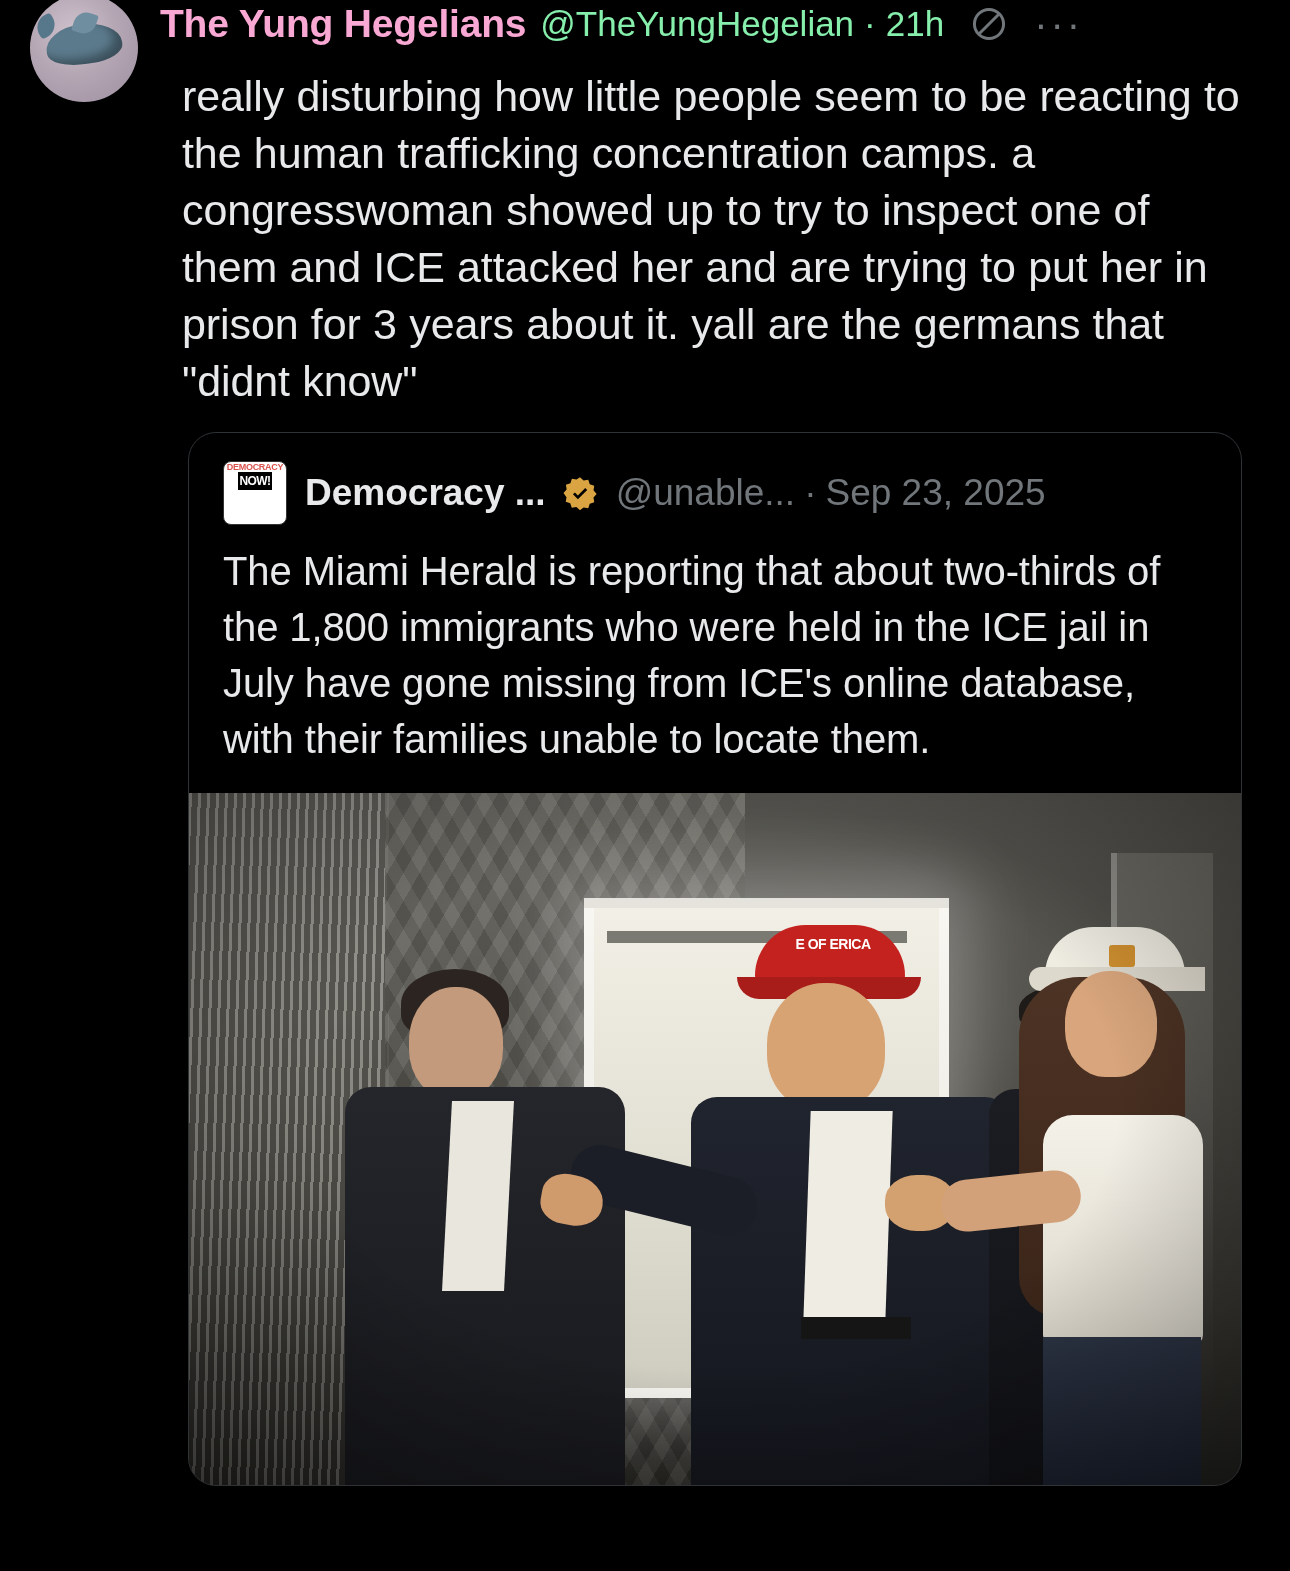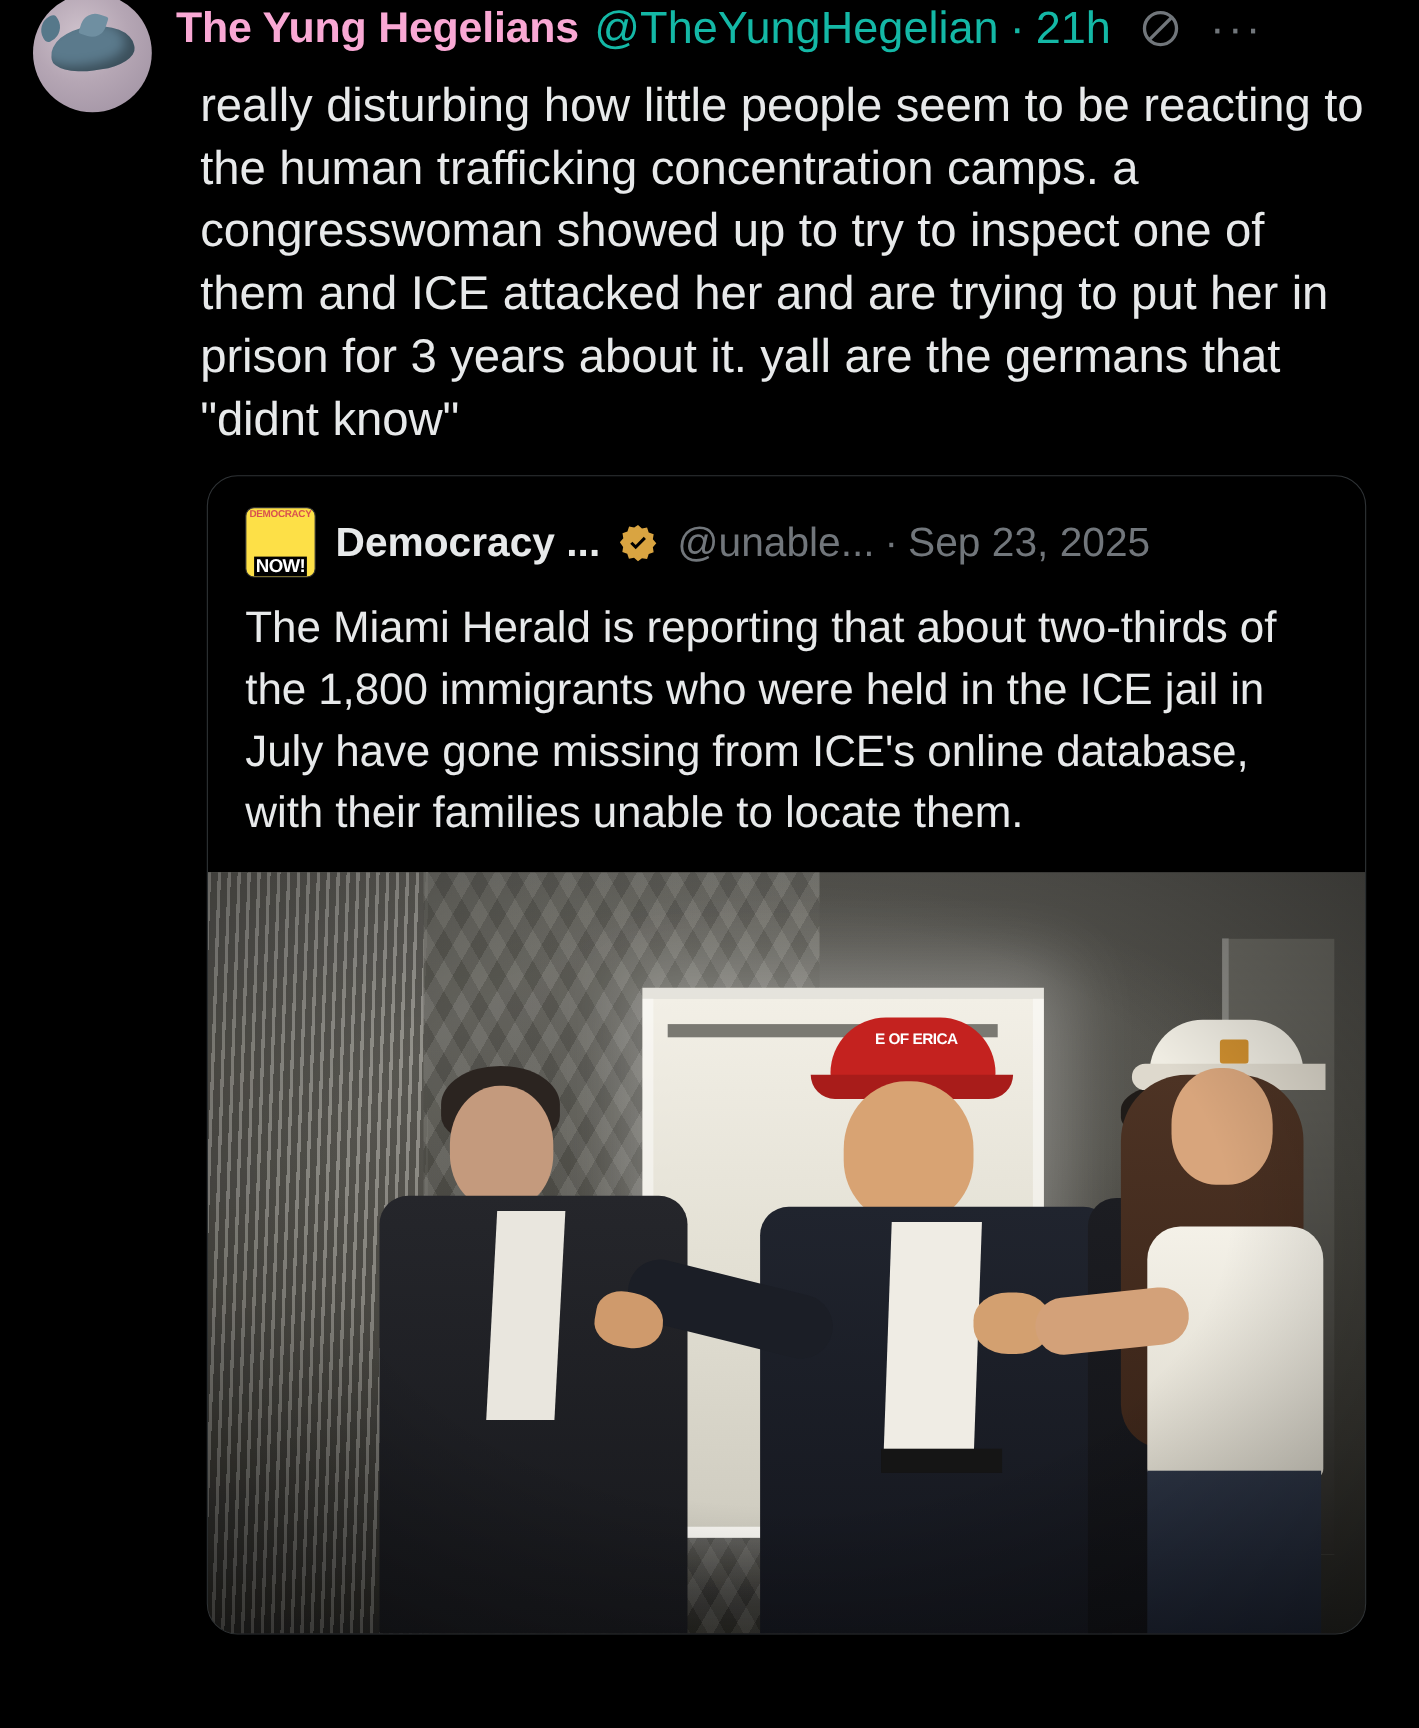--- a/index.html
+++ b/index.html
@@ -83,23 +83,23 @@
     width: 1100px;
   }
   .display-name {
     font-size: 39px;
     font-weight: 700;
     color: #f9a8d4;
     letter-spacing: -0.2px;
     white-space: nowrap;
   }
   .handle, .dot-sep, .timestamp {
-    font-size: 41px;
+    font-size: 35px;
     font-weight: 400;
-    color: #14b8a6;
+    color: #86efac;
     white-space: nowrap;
   }
   .handle { margin-left: 14px; }
   .dot-sep { margin: 0 10px; }
 
   .grok-icon {
     margin-left: 26px;
     width: 38px;
     height: 38px;
     flex: 0 0 38px;
@@ -139,38 +139,38 @@
     display: flex;
     align-items: center;
     padding: 28px 0 0 34px;
     white-space: nowrap;
   }
   .q-avatar {
     width: 62px;
     height: 62px;
     flex: 0 0 62px;
     border-radius: 8px;
-    background: #fde047;
+    background: #ffffff;
     border: 1px solid #333;
     position: relative;
     overflow: hidden;
     display: flex;
     flex-direction: column;
-    justify-content: space-between;
+    justify-content: flex-start;
     align-items: center;
   }
   .q-avatar .dn-top {
     font-size: 9px;
     color: #d9534f;
     font-weight: 700;
     letter-spacing: -0.3px;
     line-height: 10px;
   }
   .q-avatar .dn-bot {
-    font-size: 17px;
+    font-size: 12px;
     color: #ffffff;
     font-weight: 700;
     letter-spacing: -0.6px;
     line-height: 18px;
     background: #000;
     padding: 0 2px;
   }
   .q-name {
     margin-left: 18px;
     font-size: 37px;

